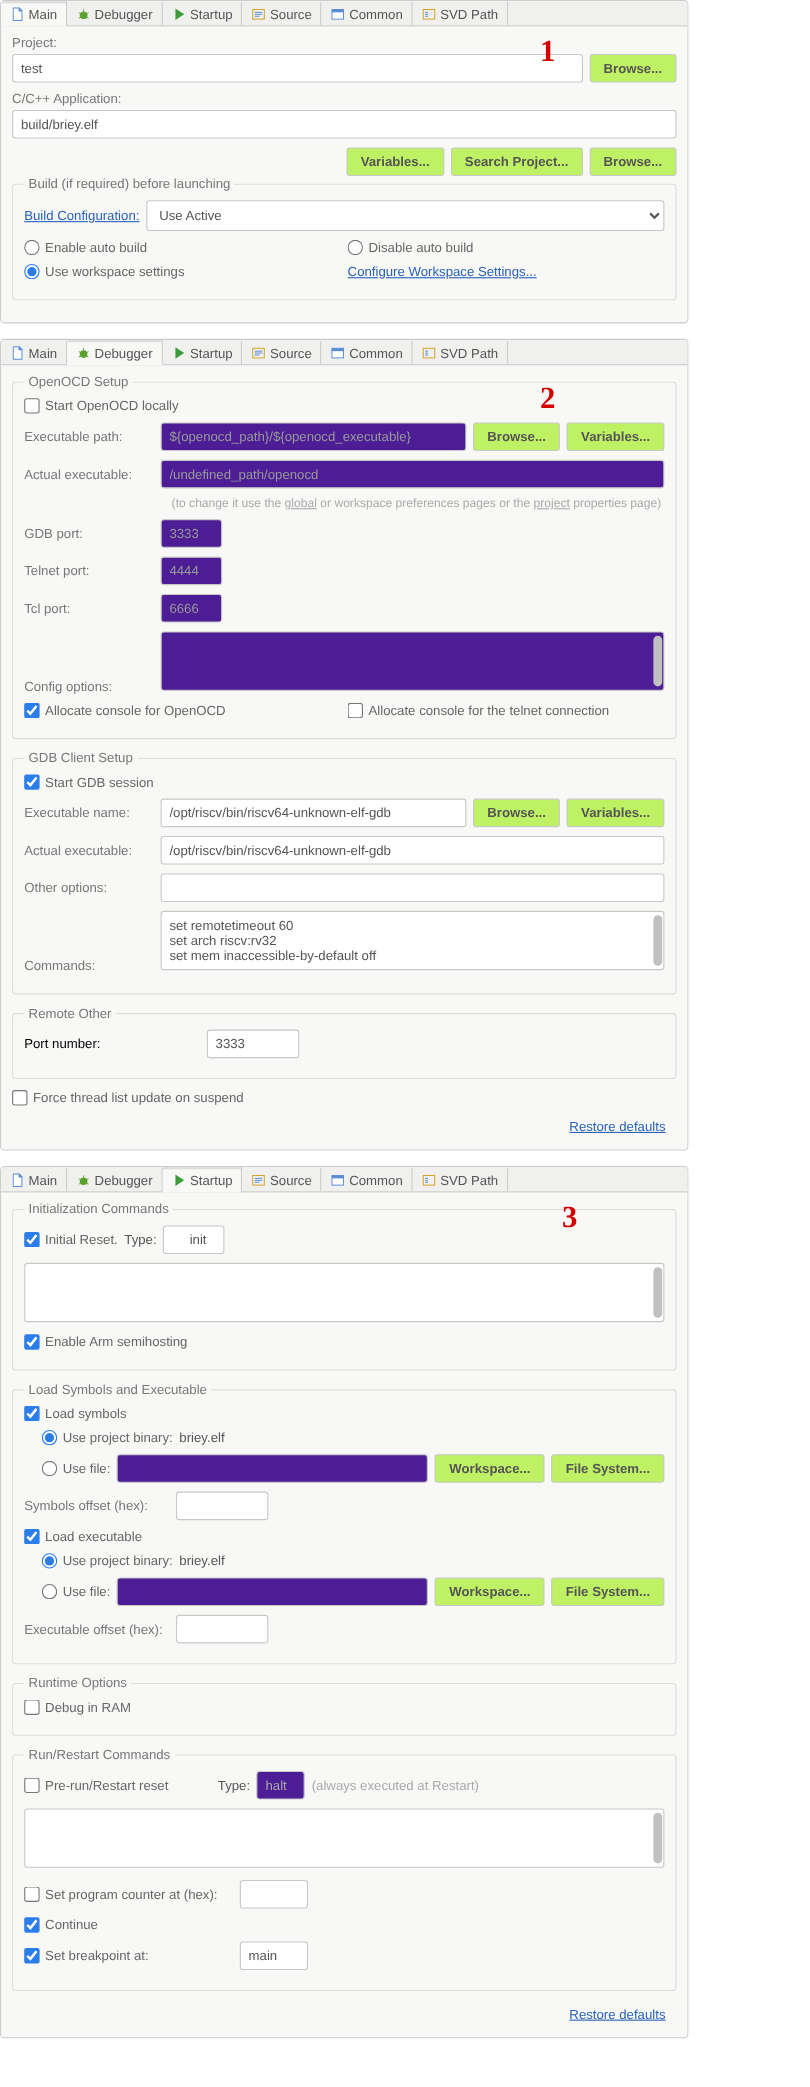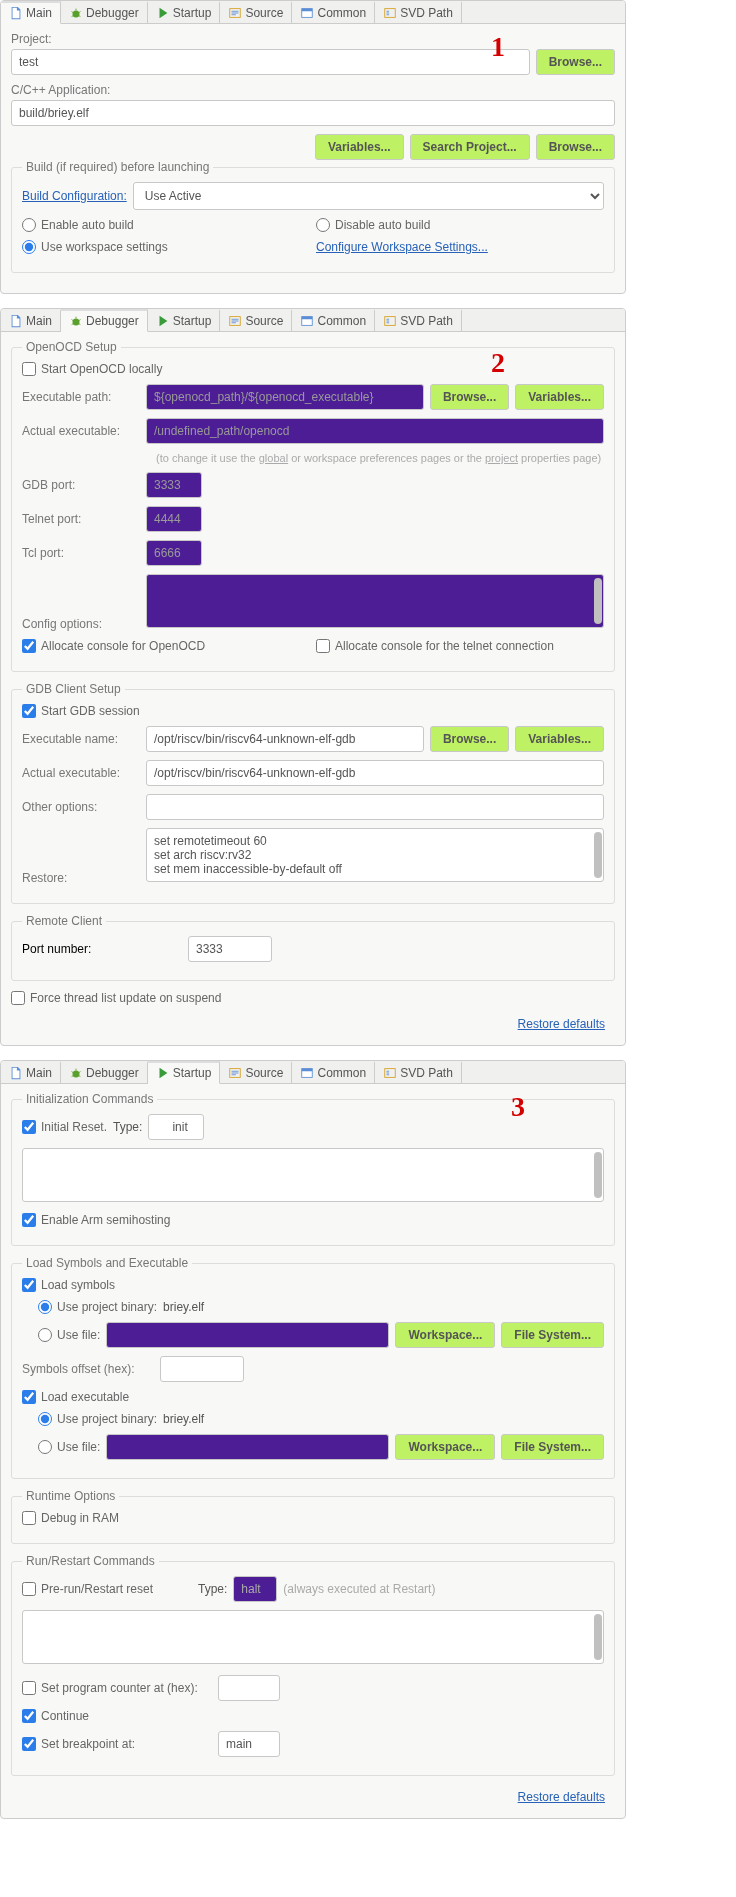--- a/index.html
+++ b/index.html
@@ -270,32 +270,32 @@
       </div>
       <div class="row">
         <span class="w-lbl">Actual executable:</span>
         <input type="text" class="txt" value="/opt/riscv/bin/riscv64-unknown-elf-gdb" style="">
       </div>
       <div class="row">
         <span class="w-lbl">Other options:</span>
         <input type="text" class="txt" style="">
       </div>
       <div class="row row-top">
-        <span class="w-lbl">Restore:</span>
+        <span class="w-lbl">Commands:</span>
         <div class="ta-wrap txt">
           <textarea class="area" style="">set remotetimeout 60
 set arch riscv:rv32
 set mem inaccessible-by-default off</textarea>
           <div class="scroll-thumb" style="top:4px; height:46px;"></div>
         </div>
       </div>
     </fieldset>
 
     <fieldset>
-      <legend>Remote Client</legend>
+      <legend>Remote Other</legend>
       <div class="row">
           <span style="width:160px;color:#000000">Port number:</span>
           <input type="text" class="w-80" value="3333" style="">
         </div>
     </fieldset>
 
     <div class="row">
         <label class="check">
           <input type="checkbox" style="">
           <span>Force thread list update on suspend</span>
@@ -418,20 +418,24 @@
       </div>
       <div class="row" style="padding-left:16px">
         <label class="radio">
             <input type="radio" name="exe" style="">
             <span>Use file:</span>
           </label>
         <input type="text" class="txt" disabled="" style="">
         <button class="btn">Workspace...</button>
         <button class="btn">File System...</button>
       </div>
+      <div class="row">
+        <span class="w-lbl-s">Executable offset (hex):</span>
+        <input type="text" class="w-80" style="">
+      </div>
     </fieldset>
 
     <fieldset>
       <legend>Runtime Options</legend>
       <div class="row">
           <label class="check">
             <input type="checkbox" style="">
             <span>Debug in RAM</span>
           </label>
         </div>

